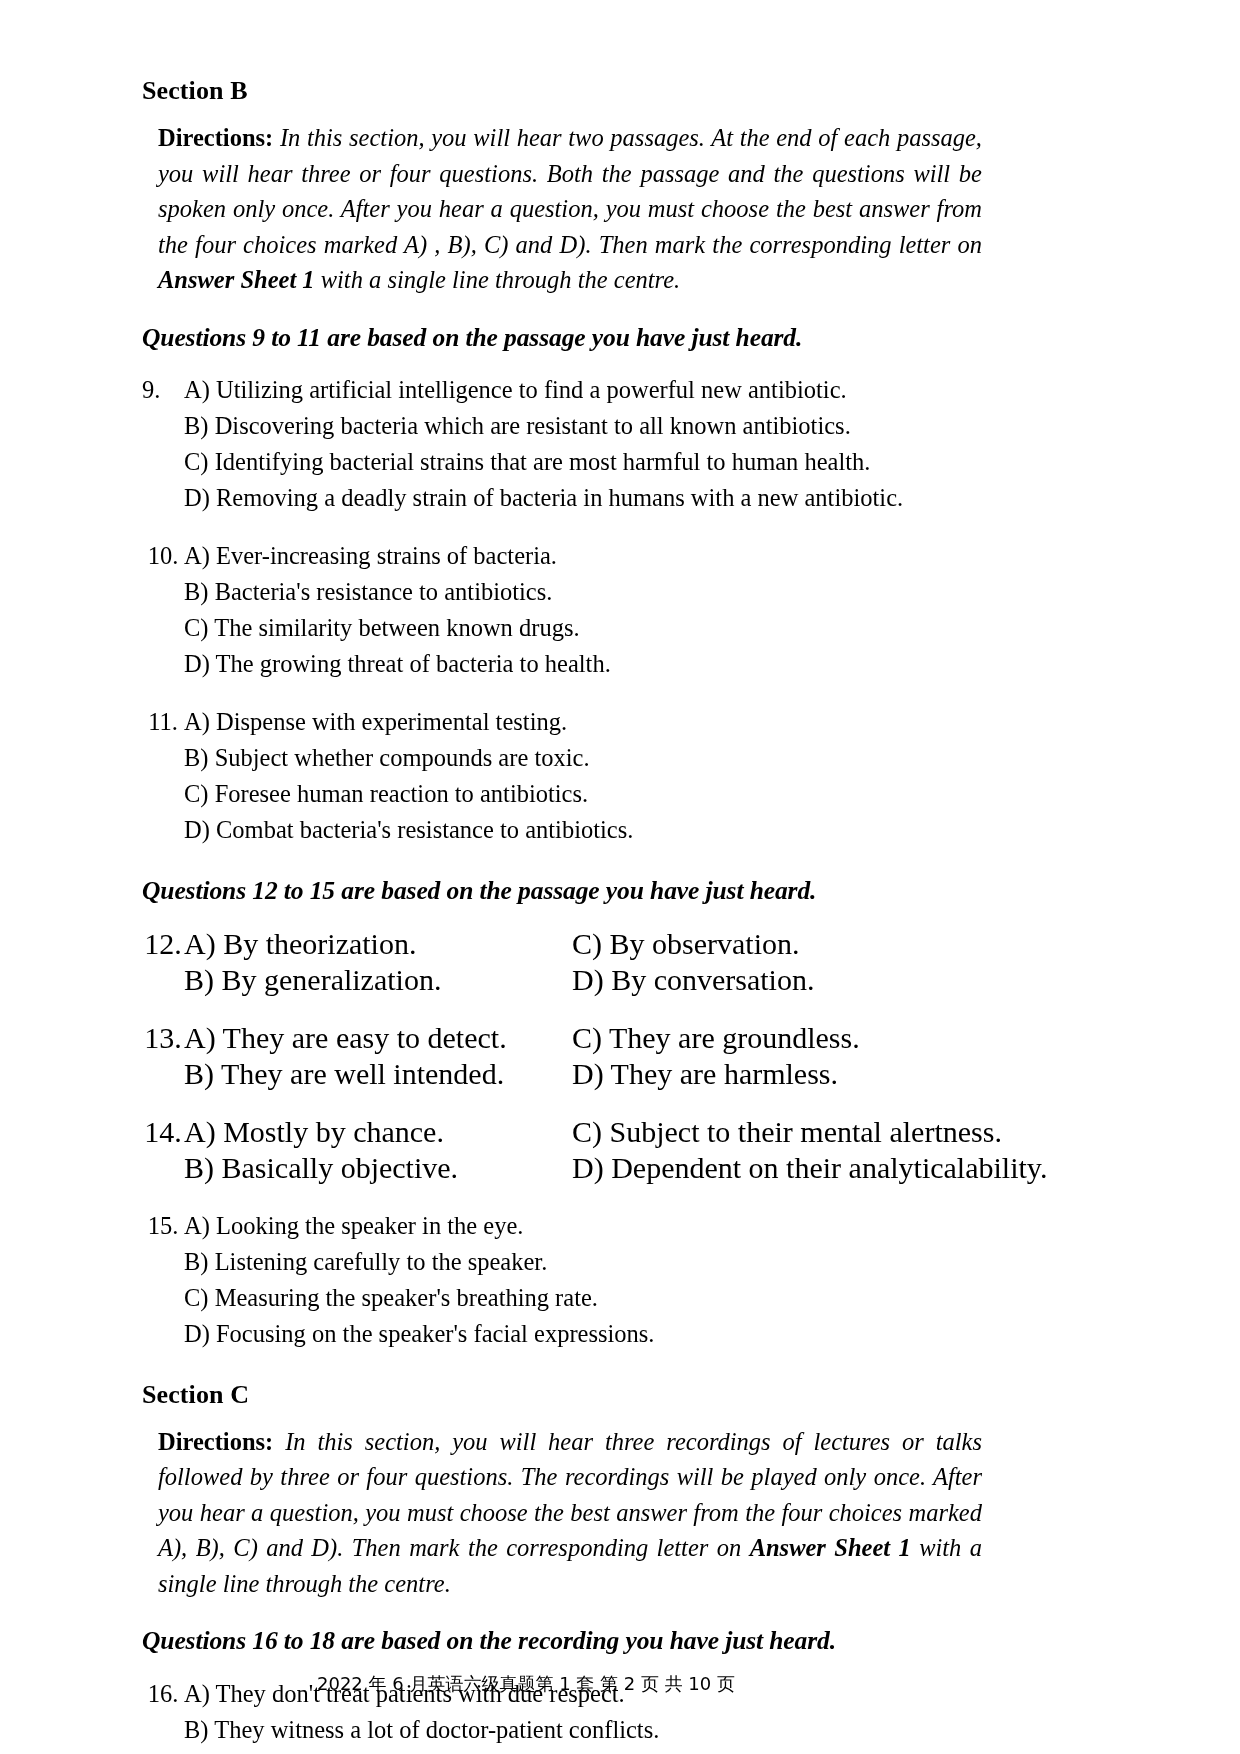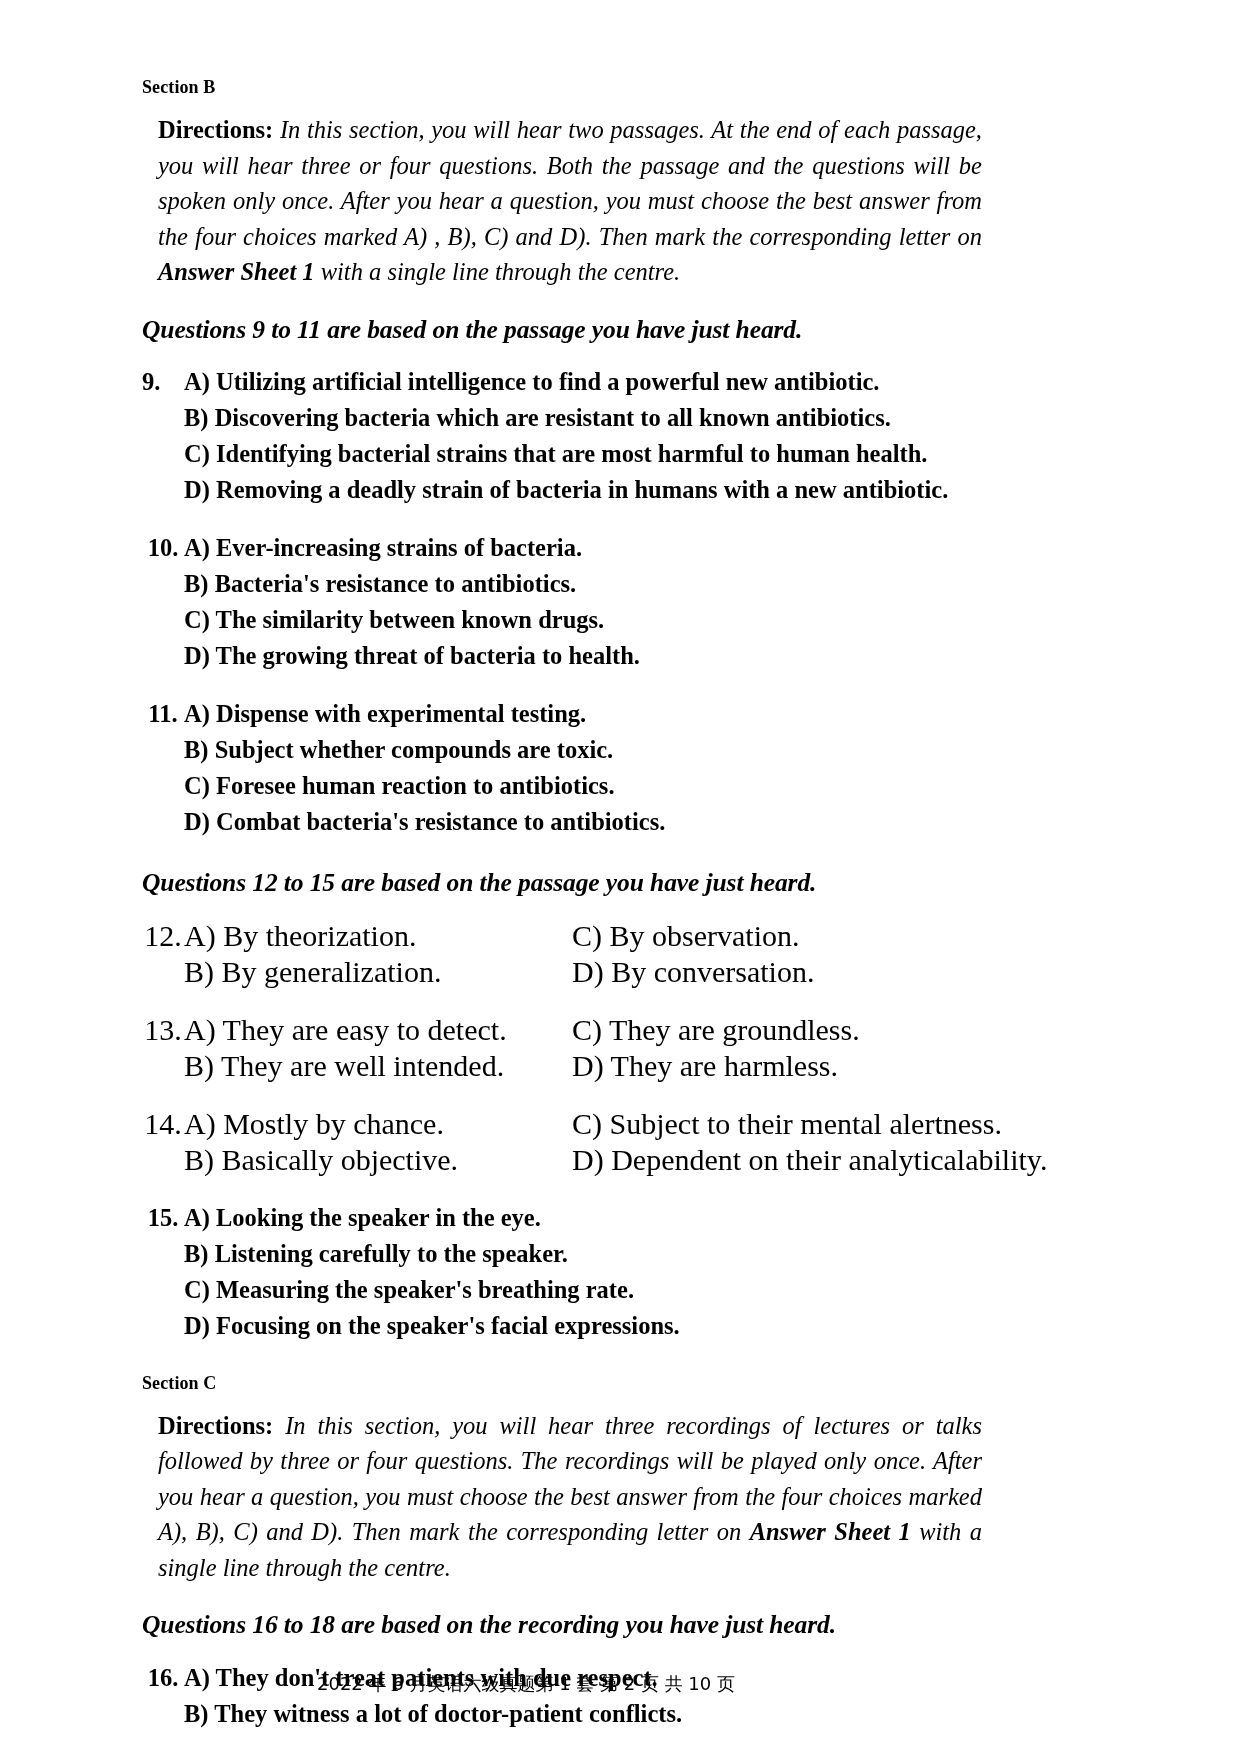--- a/index.html
+++ b/index.html
@@ -25,21 +25,21 @@
     padding: 78px 142px 0 142px;
   }
   .content {
     width: 856px;
     position: relative;
   }
 
   
   .section-heading {
     font-weight: bold;
-    font-size: 18px;
+    font-size: 26px;
     line-height: 1.0;
     margin: 0 0 13px 0;
     letter-spacing: 0.1px;
   }
   .questions-heading {
     font-weight: bold;
     font-size: 25.5px;
     line-height: 1.0;
     margin: 0;
     letter-spacing: -0.1px;
@@ -68,21 +68,20 @@
 
   
   .qblock {
     margin: 0;
   }
   .qline {
     font-size: 24.5px;
     line-height: 36px;
     white-space: nowrap;
     position: relative;
-    font-weight: bold;
   }
   .qnum {
     display: inline-block;
     width: 42px;
     text-align: left;
   }
   .qnum.wide {
     width: 42px;
     text-align: center;
   }

